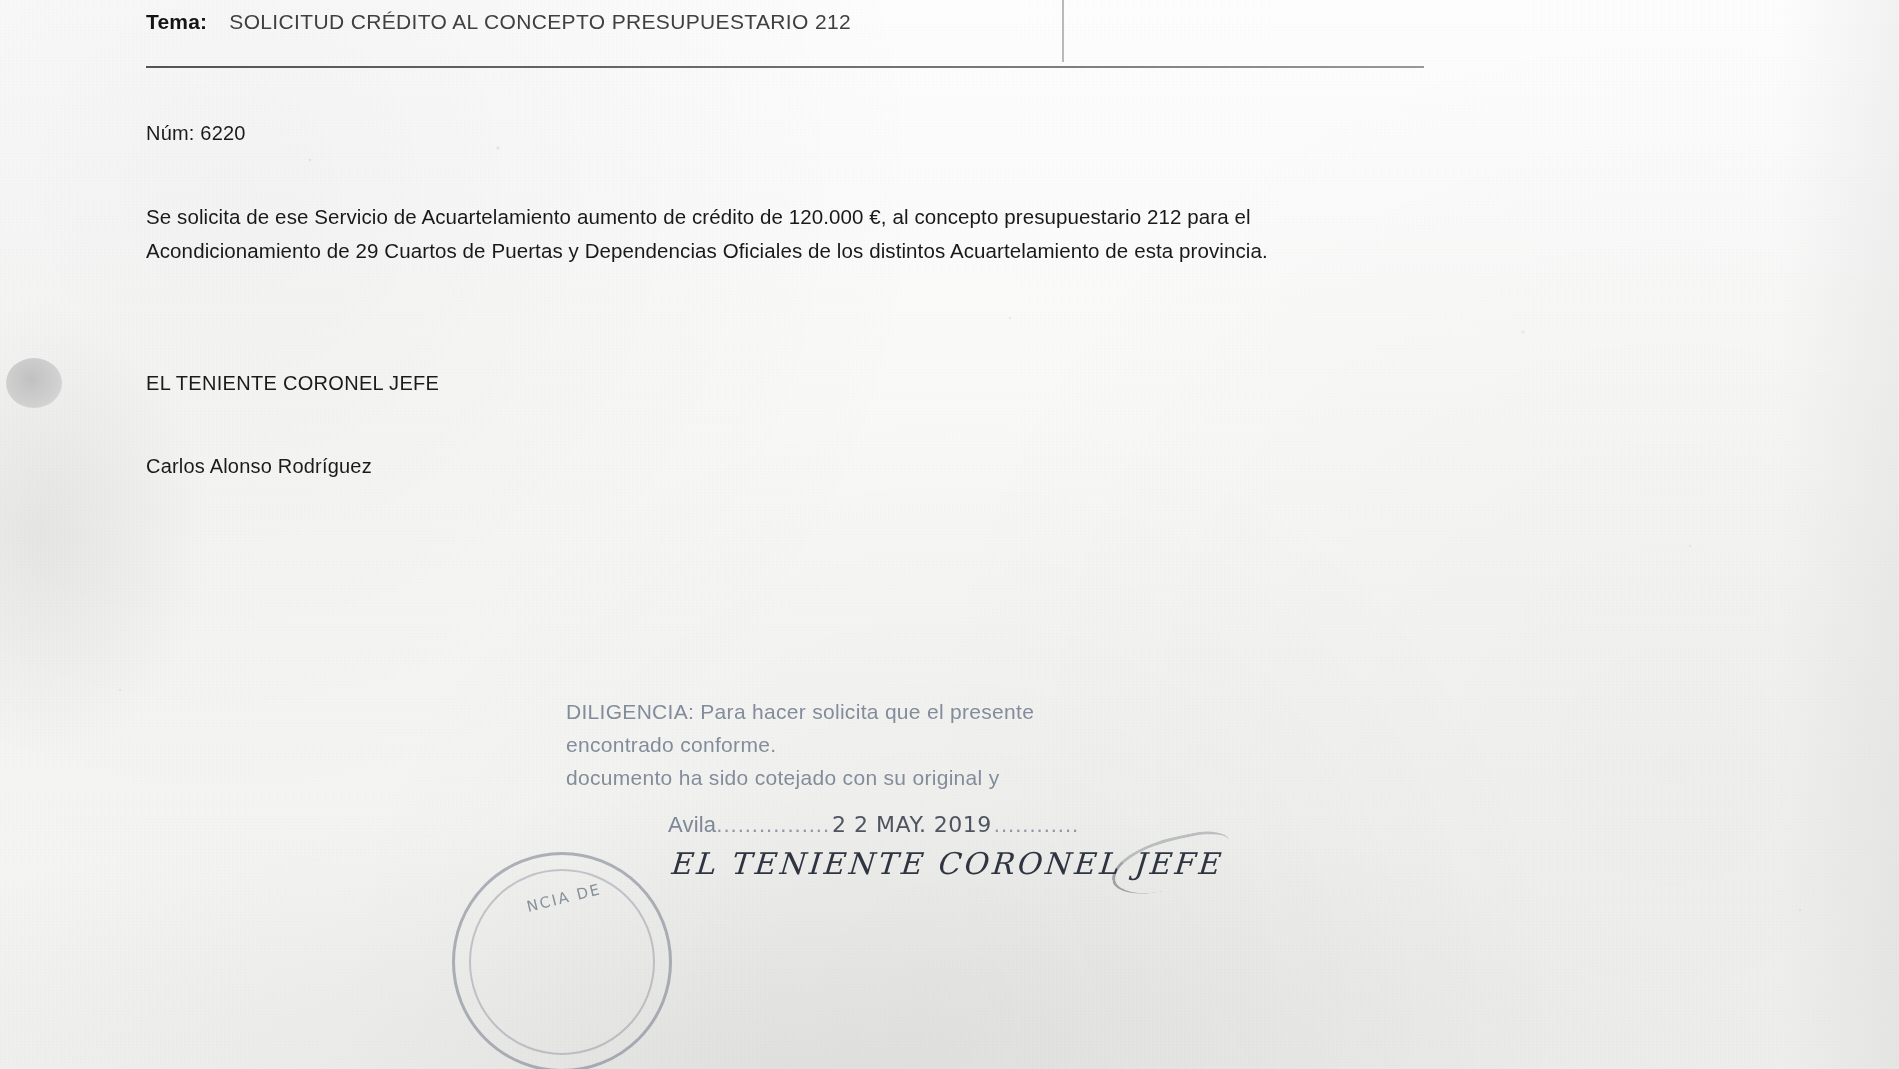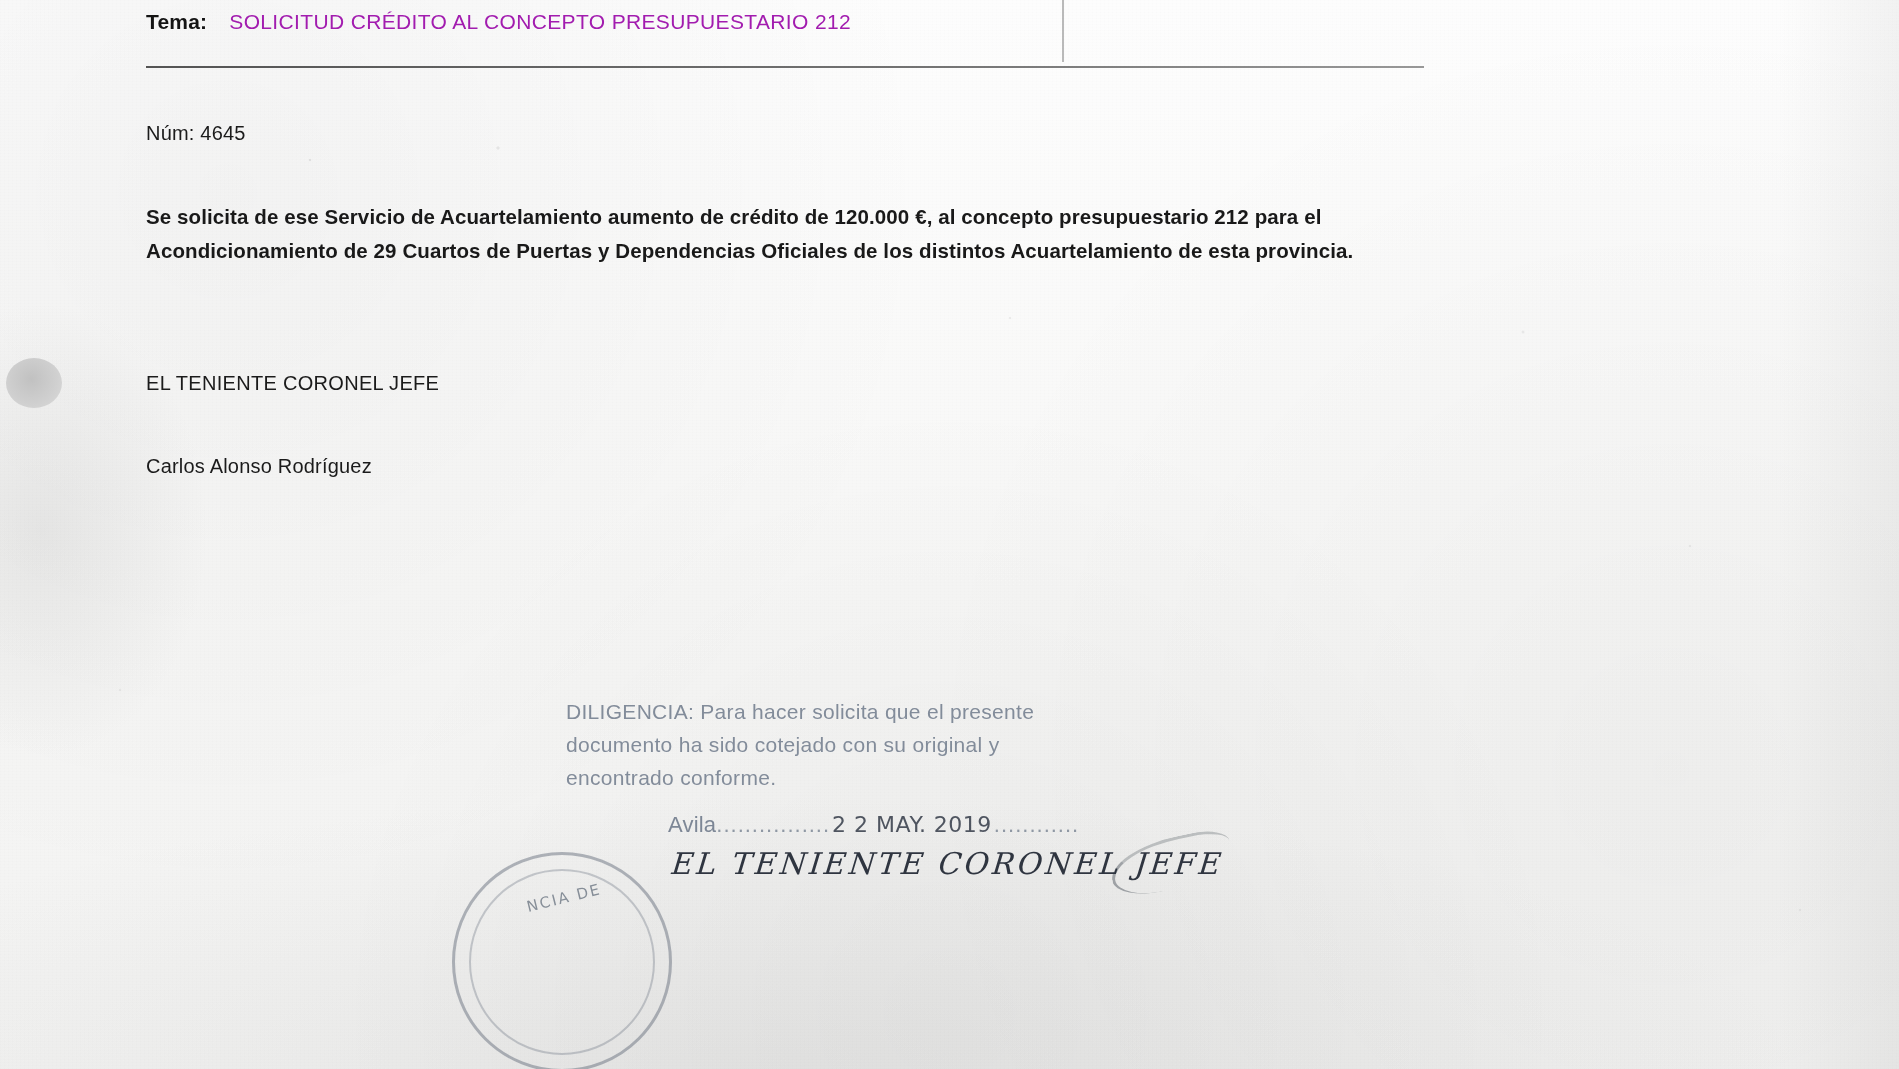--- a/index.html
+++ b/index.html
@@ -86,21 +86,21 @@
   }
   .tema-label {
     font-size: 21px;
     font-weight: bold;
     letter-spacing: .2px;
     color: #141414;
   }
   .tema-value {
     font-size: 21px;
     letter-spacing: .35px;
-    color: #a21caf;
+    color: #404040;
     text-align: center;
   }
 
   .rule {
     position: absolute;
     left: 146px;
     top: 66px;
     width: 1278px;
     height: 2px;
     background: linear-gradient(90deg, rgba(30,30,30,.75) 0%, rgba(30,30,30,.62) 60%, rgba(30,30,30,.45) 100%);
@@ -125,21 +125,20 @@
 
   .body-para {
     position: absolute;
     left: 146px;
     top: 200px;
     width: 1260px;
     font-size: 20.5px;
     line-height: 34px;
     letter-spacing: .1px;
     color: #191919;
-    font-weight: bold;
   }
 
   .signer-title {
     position: absolute;
     left: 146px;
     top: 372px;
     font-size: 20px;
     letter-spacing: .3px;
   }
 
@@ -276,32 +275,32 @@
 
   <div class="vrule"></div>
 
   <div class="tema-row">
     <span class="tema-label">Tema:</span>
     <span class="tema-value">SOLICITUD CRÉDITO AL CONCEPTO PRESUPUESTARIO 212</span>
   </div>
 
   <div class="rule"></div>
 
-  <div class="num">Núm: 4645</div>
+  <div class="num">Núm: 6220</div>
 
   <div class="body-para">Se solicita de ese Servicio de Acuartelamiento aumento de crédito de 120.000 €, al concepto presupuestario 212 para el Acondicionamiento de 29 Cuartos de Puertas y Dependencias Oficiales de los distintos Acuartelamiento de esta provincia.</div>
 
   <div class="signer-title">EL TENIENTE CORONEL JEFE</div>
 
   <div class="signer-name">Carlos Alonso Rodríguez</div>
 
   <div class="diligencia">
     <div>DILIGENCIA: Para hacer solicita que el presente</div>
+    <div>encontrado conforme.</div>
     <div>documento ha sido cotejado con su original y</div>
-    <div>encontrado conforme.</div>
   </div>
 
   <div class="dil-city-row">
     <span>Avila</span>
     <span class="dots">................</span>
     <span class="date-stamp">2 2 MAY. 2019</span>
     <span class="dots">............</span>
   </div>
 
   <div class="handwritten">EL TENIENTE CORONEL JEFE</div>

